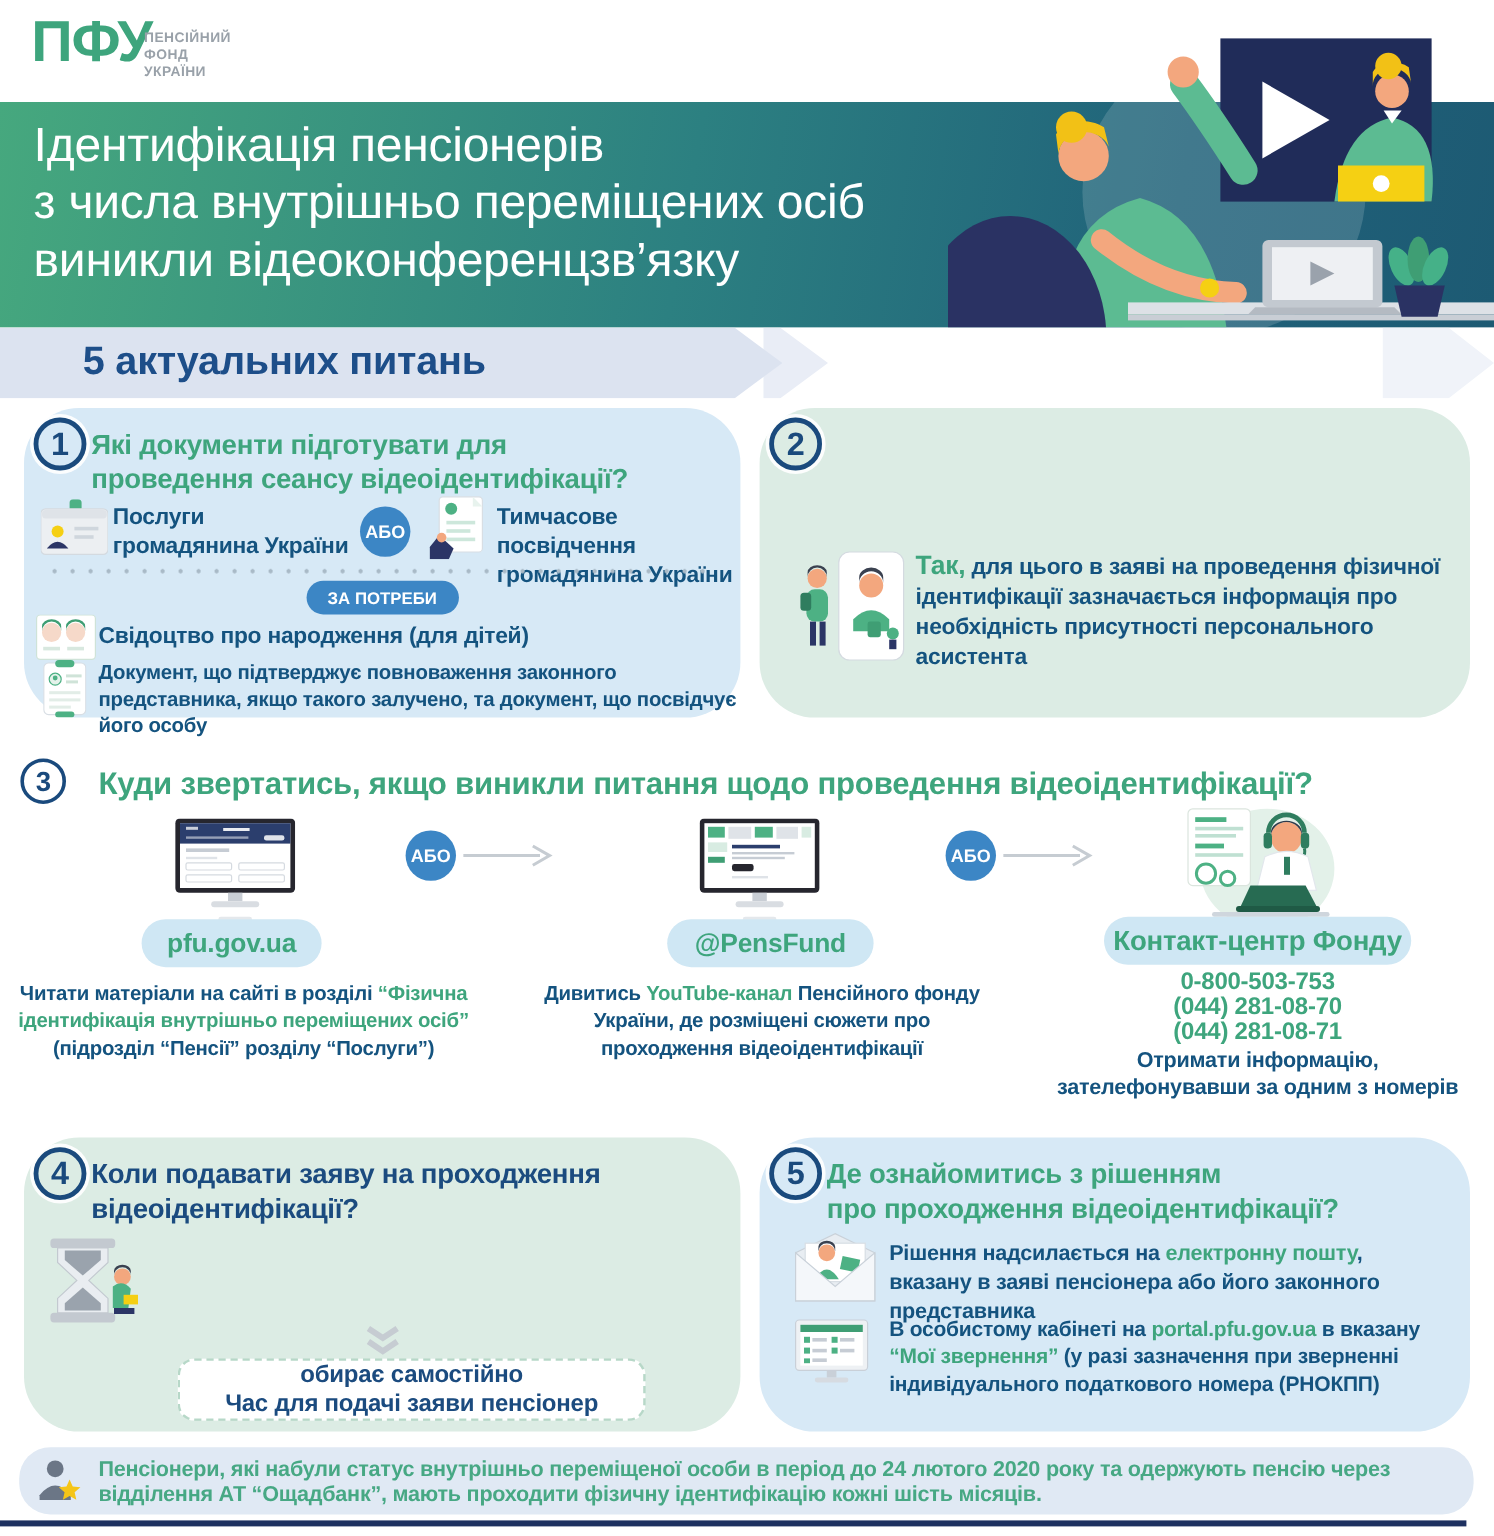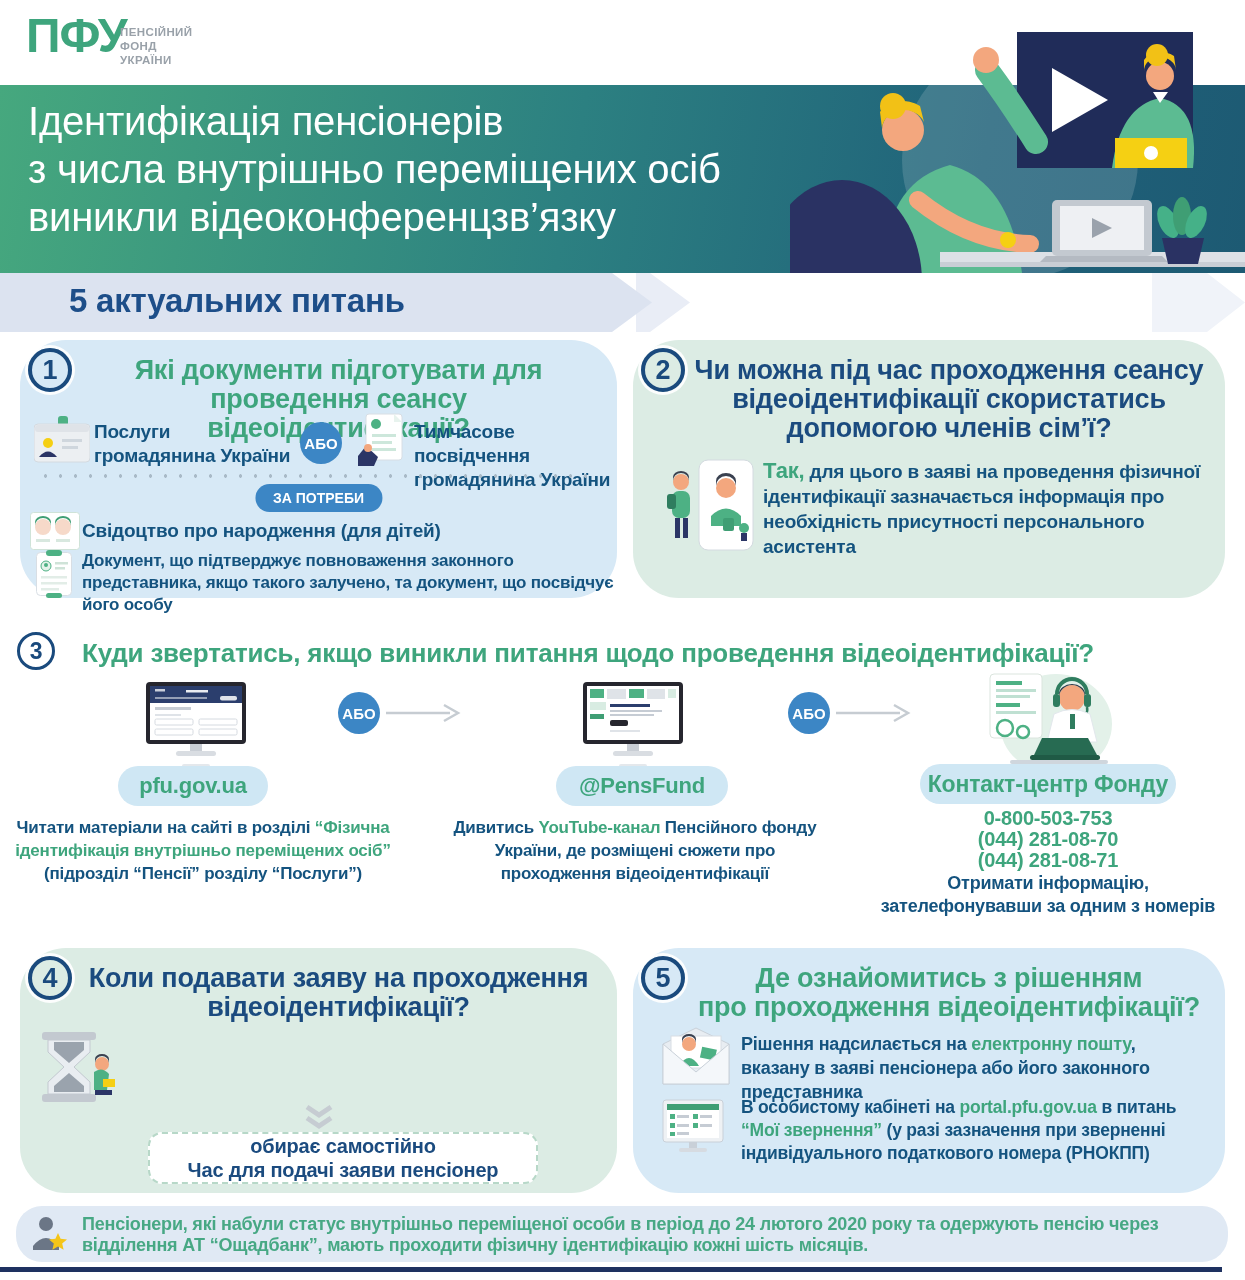--- a/index.html
+++ b/index.html
@@ -37,21 +37,21 @@
 
   .num-badge { width:44px; height:44px; border:4px solid #1a4a7d; border-radius:50%;
       display:flex; align-items:center; justify-content:center; font-size:27px; font-weight:800;
       color:#1a4a7d; box-shadow:0 0 0 3px rgba(255,255,255,.9); }
   .nb-card { left:8px; top:8px; }
   .nb3 { left:17px; top:632px; width:38px; height:38px; border-width:3px; font-size:23px; }
 
   .h-green { color:#3ea57d; }
   .h-navy  { color:#1b4b7f; }
   .card-heading { left:0; top:16px; width:100%; padding-left:56px; padding-right:16px;
-      text-align:center; font-size:27px; line-height:29px; font-weight:800; }
+      text-align:left; font-size:23px; line-height:29px; font-weight:800; }
   .body-txt { font-weight:700; color:#14537f; }
   .green-inline { color:#3ea57d; }
 
   
   .q1-icon1 { left:14px; top:76px; }
   .q1-label1 { left:74px; top:80px; font-size:19px; line-height:24px; }
   .abo-badge { width:42px; height:42px; background:#3c86c5; border-radius:50%; color:#fff;
       display:flex; align-items:center; justify-content:center; font-size:15px; font-weight:700; letter-spacing:0; }
   .q1-abo { left:280px; top:82px; }
   .q1-icon2 { left:338px; top:72px; }
@@ -233,25 +233,20 @@
       <rect x="5" y="26" width="26" height="2.5" fill="#e2ede7"></rect>
       <rect x="5" y="32" width="26" height="2.5" fill="#e2ede7"></rect>
       <rect x="5" y="38" width="18" height="2.5" fill="#e2ede7"></rect>
       <rect x="10" y="43" width="16" height="5" rx="2.5" fill="#4db184"></rect>
     </svg>
     <div class="abs q1-label4 body-txt">Документ, що підтверджує повноваження законного представника, якщо такого залучено, та документ, що посвідчує його особу</div>
   </div>
 
   <div class="card card-q2">
     <div class="abs num-badge nb-card">2</div>
-    <div class="abs card-heading h-navy">
-      <div>Чи можна під час проходження сеансу</div>
-      <div>відеоідентифікації скористатись</div>
-      <div>допомогою членів сім’ї?</div>
-    </div>
     <svg class="abs q2-icon" width="95" height="100" viewBox="0 0 95 100">
       <rect x="34" y="4" width="54" height="90" rx="9" fill="#ffffff" stroke="#d4dae0"></rect>
       <circle cx="61" cy="32" r="10" fill="#f3a77e"></circle>
       <path d="M51 30 a10 10 0 0 1 20 0 l0 -5 a10 8 0 0 0 -20 0 z" fill="#3a4150"></path>
       <path d="M46 60 q15 -15 30 0 v10 h-30 z" fill="#4db184"></path>
       <circle cx="79" cy="72" r="5" fill="#4db184"></circle>
       <rect x="76" y="77" width="6" height="8" fill="#2b3566"></rect>
       <rect x="58" y="62" width="11" height="13" rx="2" fill="#3f9e74"></rect>
       <circle cx="16" cy="26" r="8" fill="#f3a77e"></circle>
       <path d="M8 25 a8 8 0 0 1 16 0 l0 -4 a8 6 0 0 0 -16 0 z" fill="#3a4150"></path>
@@ -412,21 +407,21 @@
       <rect x="11" y="25" width="5" height="5" fill="#4db184"></rect>
       <rect x="18" y="26" width="12" height="3" fill="#c6ccd4"></rect>
       <rect x="34" y="25" width="5" height="5" fill="#4db184"></rect>
       <rect x="41" y="26" width="12" height="3" fill="#c6ccd4"></rect>
       <rect x="11" y="34" width="5" height="4" fill="#4db184"></rect>
       <rect x="18" y="34" width="12" height="3" fill="#c6ccd4"></rect>
       <rect x="30" y="44" width="8" height="6" fill="#c9d0d8"></rect>
       <rect x="20" y="50" width="28" height="4" rx="2" fill="#d6dbe1"></rect>
     </svg>
     <div class="abs q5-text2 body-txt">
-      <span>В особистому кабінеті на </span><span class="green-inline">portal.pfu.gov.ua</span><span> в питань </span><span class="green-inline">“Мої звернення”</span><span> (у разі зазначення при зверненні індивідуального податкового номера (РНОКПП)</span>
+      <span>В особистому кабінеті на </span><span class="green-inline">portal.pfu.gov.ua</span><span> в вказану </span><span class="green-inline">“Мої звернення”</span><span> (у разі зазначення при зверненні індивідуального податкового номера (РНОКПП)</span>
     </div>
   </div>
 
   <div class="abs footer">
     <svg class="abs footer-icon" width="40" height="40" viewBox="0 0 40 40">
       <circle cx="16" cy="10" r="7" fill="#6b7686"></circle>
       <path d="M3 32 q13 -16 26 0 v4 h-26 z" fill="#6b7686"></path>
       <path d="M28 19 l2.6 5.8 6.4 0.6 -4.8 4.2 1.4 6.2 -5.6 -3.2 -5.6 3.2 1.4 -6.2 -4.8 -4.2 6.4 -0.6 z" fill="#f5c518"></path>
     </svg>
     <div class="abs footer-text">Пенсіонери, які набули статус внутрішньо переміщеної особи в період до 24 лютого 2020 року та одержують пенсію через відділення АТ “Ощадбанк”, мають проходити фізичну ідентифікацію кожні шість місяців.</div>

